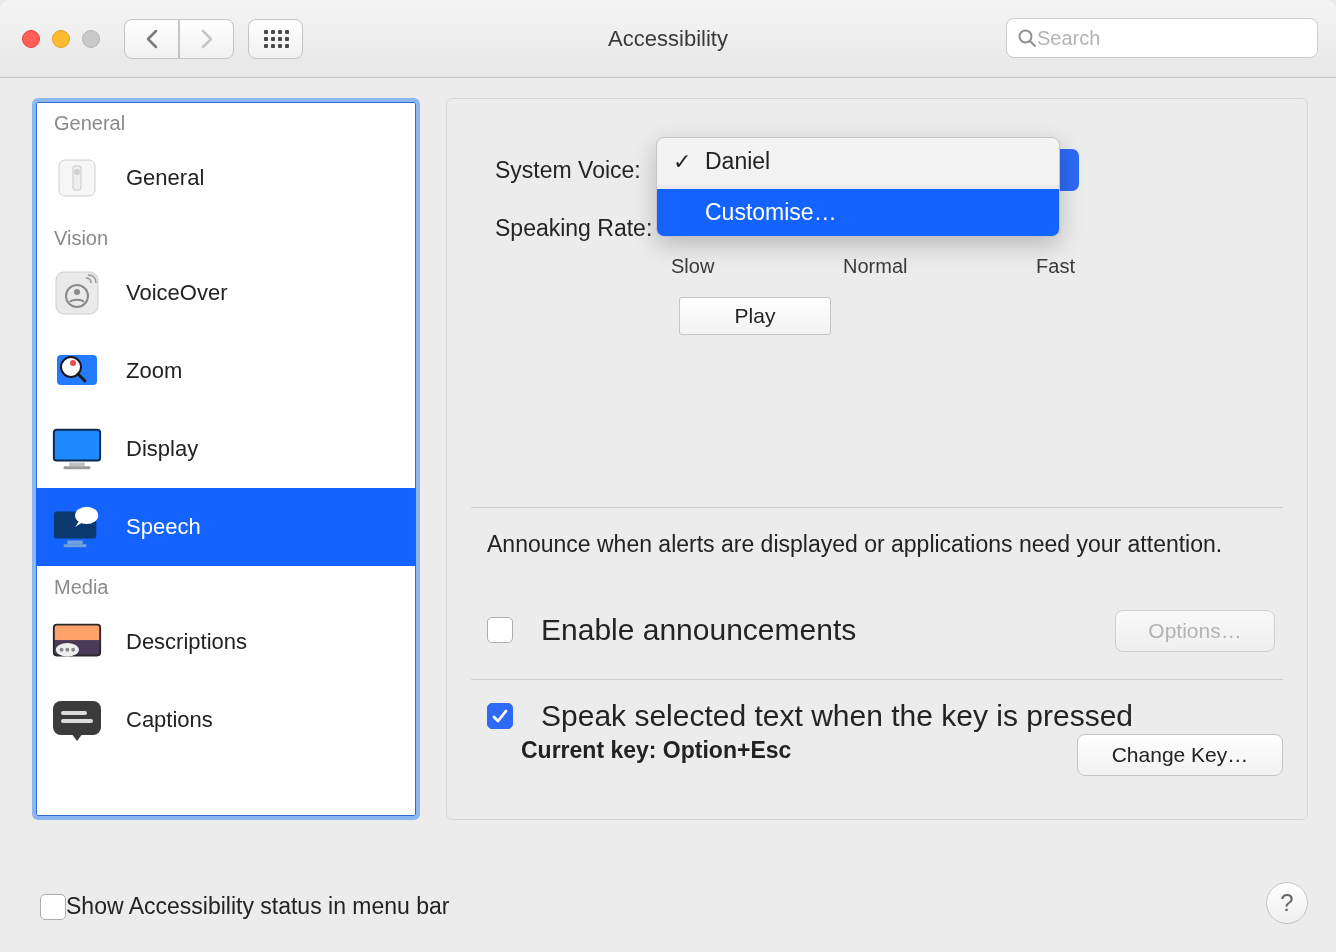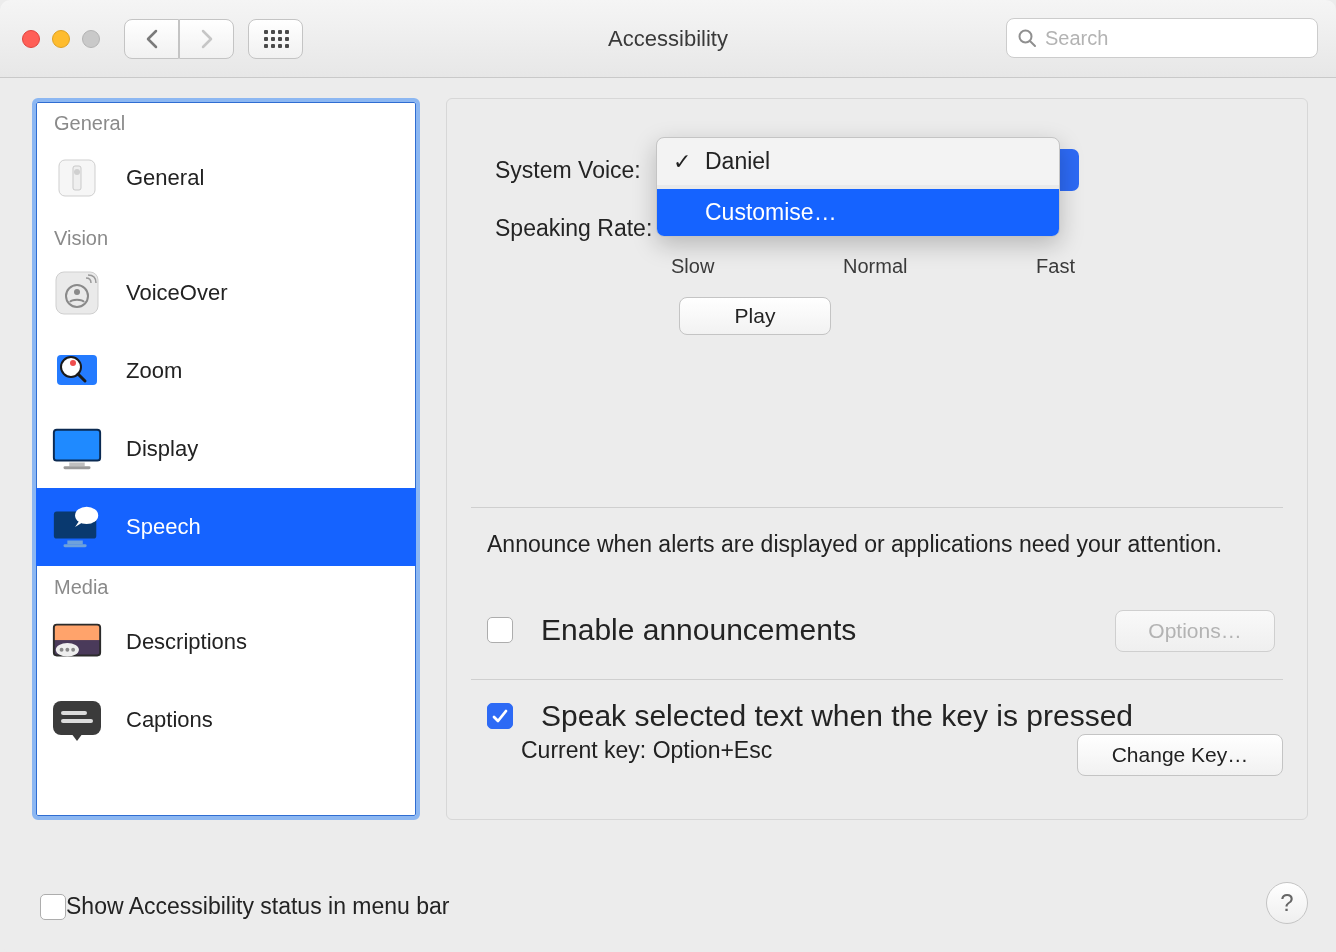--- a/index.html
+++ b/index.html
@@ -49,21 +49,21 @@
 }
 .apps-dots span{ width:4px;height:4px;background:#4a4a4a;border-radius:1px; }
 .title-text {
   position:absolute; left:0; right:0; text-align:center;
   font-size:22px; font-weight:500; color:#3a3a3a; pointer-events:none;
 }
 .search-wrap {
   position:absolute; right:18px; top:18px;
   width: 312px; height: 40px;
   background:#fff; border:1px solid #ccc; border-radius:8px;
-  display:flex; align-items:center; padding:9px 10px; gap:8px;
+  display:flex; align-items:center; padding:9px 10px; 
 }
 .search-wrap svg{ flex:none; color:#8f8f8f;}
 .search-wrap input{ border:0; outline:0; font-size:20px; color:#333; width:100%; background:transparent;}
 .search-wrap input::placeholder{ color:#b3b3b3; }
 .body-area { position:relative; padding:30px 24px 0 24px; height: calc(952px - 78px); }
 
 .sidebar-panel {
   position:absolute; left:32px; top:20px;
   width: 388px; height: 722px;
   background:#fff;
@@ -108,39 +108,39 @@
 }
 .menu-item{ display:flex;align-items:center;gap:14px; padding:10px 16px; font-size:23px; color:#222;}
 .menu-item.hl{ background:#1563ff; color:#fff; }
 .menu-check{ width:18px; display:inline-block; font-size:22px;}
 .menu-sep{ height:4px; background:#eaeaea;}
 
 .rate-labels{ position:absolute; left:224px; top:156px; width:404px; display:flex; justify-content:space-between; font-size:20px; color:#3a3a3a; }
 
 .play-btn{
   position:absolute; left:232px; top:198px; width:152px; height:38px;
-  background:linear-gradient(#fff,#f2f2f2); border:1px solid #c4c4c4; border-radius:8px;
+  background:linear-gradient(#fff,#f2f2f2); border:1px solid #c4c4c4; border-radius:3px;
   display:flex;align-items:center;justify-content:center; font-size:21px;
 }
 
 .hr{ position:absolute; left:24px; right:24px; height:1px; background:#cfcfcf; }
 
 .announce-text{ position:absolute; left:40px; top:430px; right:40px; font-size:23px; color:#222; line-height:1.35;}
 .chk{ width:26px; height:26px; border:1px solid #adadad; background:#fff; border-radius:5px; display:inline-flex;align-items:center;justify-content:center;}
 .chk.on{ background:#2d6af5; border-color:#2d6af5; color:#fff; }
 .chk.on svg{ stroke:#fff; }
 .chkrow{ position:absolute; display:flex; align-items:center; gap:28px; font-size:30px;justify-content:center; }
 
 .options-btn{ position:absolute; right:32px; top:511px; width:160px;height:42px;
   background:linear-gradient(#f9f9f9,#efefef);border:1px solid #cfcfcf;border-radius:8px;
   display:flex;align-items:center;justify-content:center;font-size:21px;color:#b3b3b3;}
 .change-key-btn{ position:absolute; right:24px; top:635px; width:206px;height:42px;
   background:linear-gradient(#ffffff,#f1f1f1);border:1px solid #c4c4c4;border-radius:8px;
   display:flex;align-items:center;justify-content:center;font-size:21px;color:#222;}
-.currentkey{ position:absolute; left:74px; top:638px; font-size:23px; color:#222;}
+.currentkey{ position:absolute; left:74px; top:638px; font-size:23px; color:#222;font-weight:bold;}
 
 .bottom-row{ position:absolute; left:40px; bottom:32px; display:flex; align-items:center; font-size:23px;}
 .help-btn{ position:absolute; right:28px; bottom:28px; width:42px;height:42px; border-radius:50%; border:1px solid #c4c4c4; background:linear-gradient(#fff,#efefef); display:flex;align-items:center;justify-content:center; font-size:24px; color:#666;}
 
 svg{ display:block; }
 </style>
 </head>
 <body>
 
 <div class="window">

